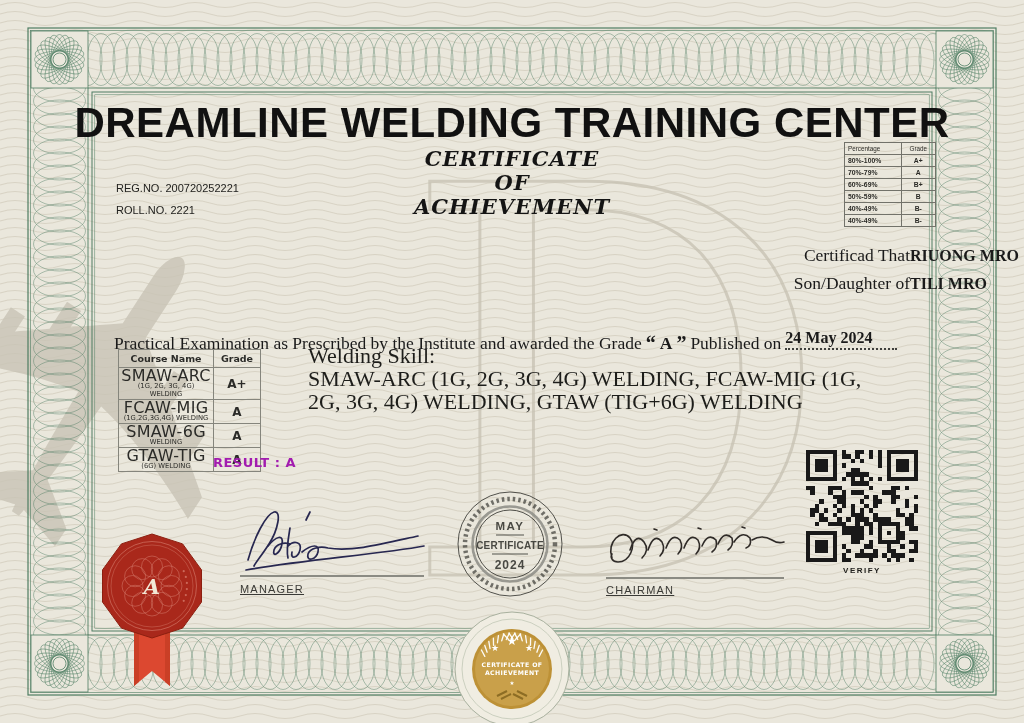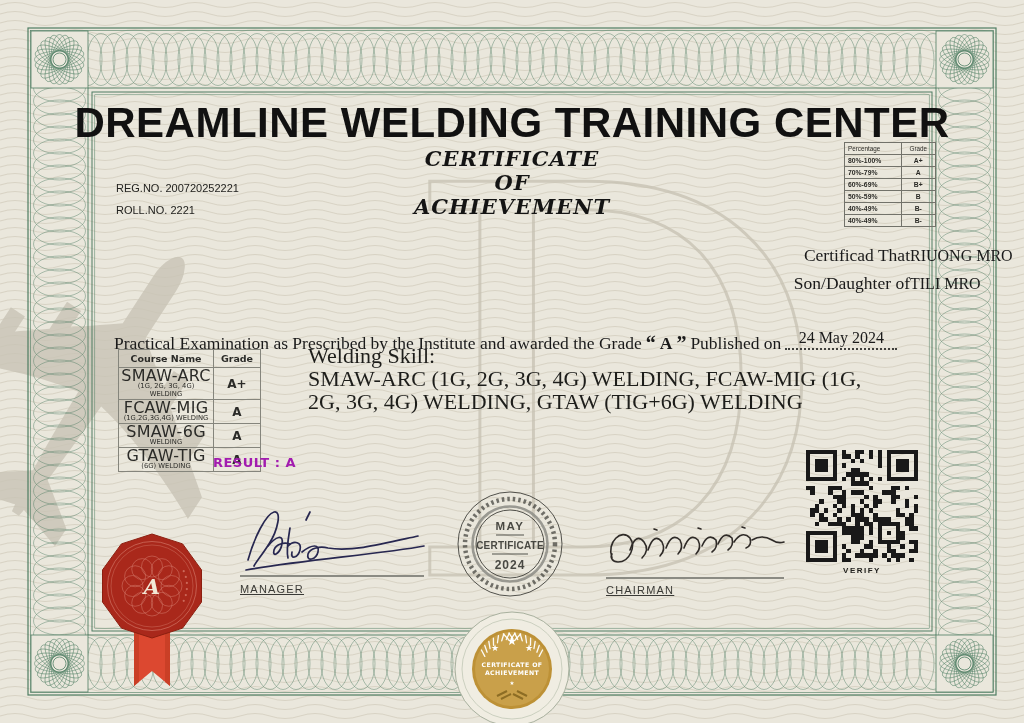--- a/index.html
+++ b/index.html
@@ -22,22 +22,22 @@
           font-family:"Liberation Sans",sans-serif;color:#2a2a26;}
   .gscale th,.gscale td{border:1px solid #72726a;padding:2px 3px;}
   .gscale th{font-size:6.3px;font-weight:normal;text-align:left;}
   .gscale td{font-size:6.8px;font-weight:bold;}
   .gscale td.c,.gscale th.c{text-align:center;}
 
   .bodyline{position:absolute;left:112px;width:800px;height:24px;display:flex;
             align-items:flex-end;font-size:17.5px;white-space:nowrap;}
   .bodyline .w{padding:0 2px;line-height:22px;}
   .lead{flex:1;position:relative;border-bottom:2px dotted #3f3f3c;margin:0 2px 4px 2px;height:4px;}
-  .lead .fill-text{position:absolute;left:0;right:0;bottom:1px;text-align:center;
-                   font-weight:normal;font-size:16px;white-space:nowrap;}
+  .lead .fill-text{position:absolute;left:0;right:0;bottom:1px;
+                   font-weight:bold;font-size:16px;white-space:nowrap;}
   .lead.f85{flex:0 0 85px;}
   .lead.f110{flex:0 0 112px;}
   .lead.g16{flex:1.6;}
   .bigq{font-size:20px;font-weight:bold;line-height:18px;}
 
   .ctable{position:absolute;left:118px;top:349px;width:143px;
           font-family:"DejaVu Sans",sans-serif;color:#2b2b28;}
   .ctable th,.ctable td{border:1px solid #85857c;}
   .ctable th{font-size:9.5px;font-weight:600;padding:3px 2px;}
   .ctable td{padding:1px 2px;text-align:center;}

